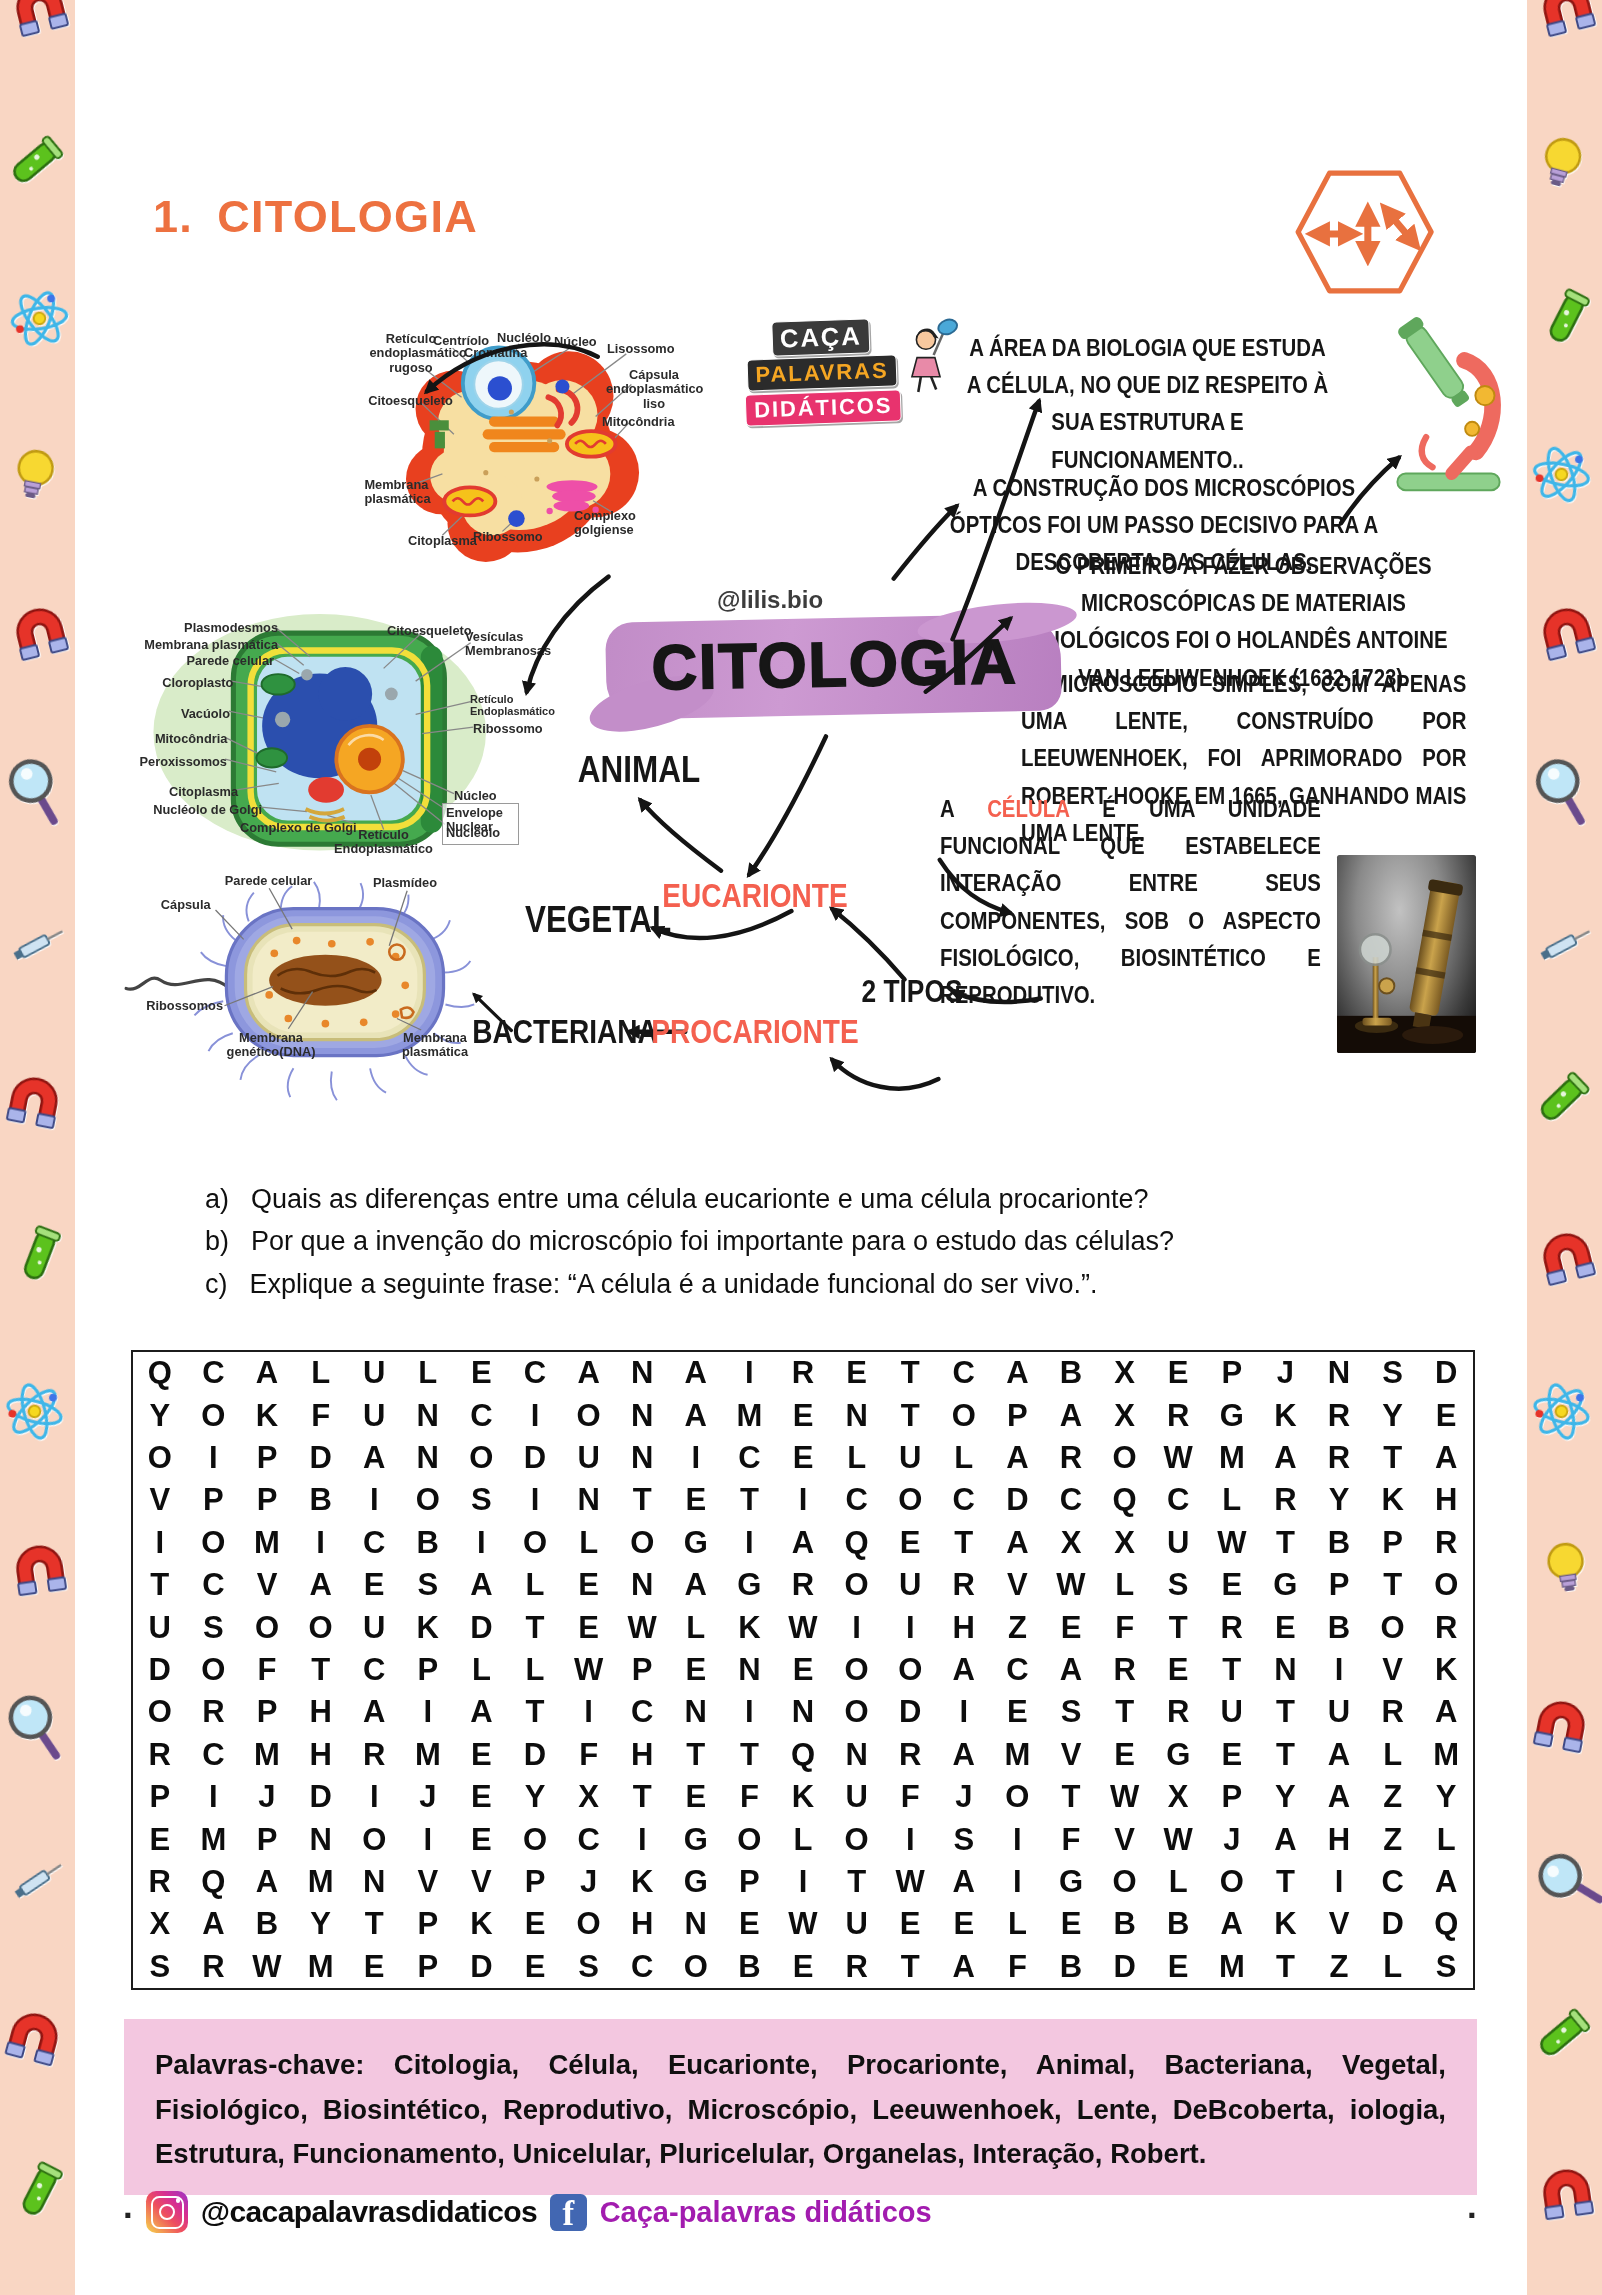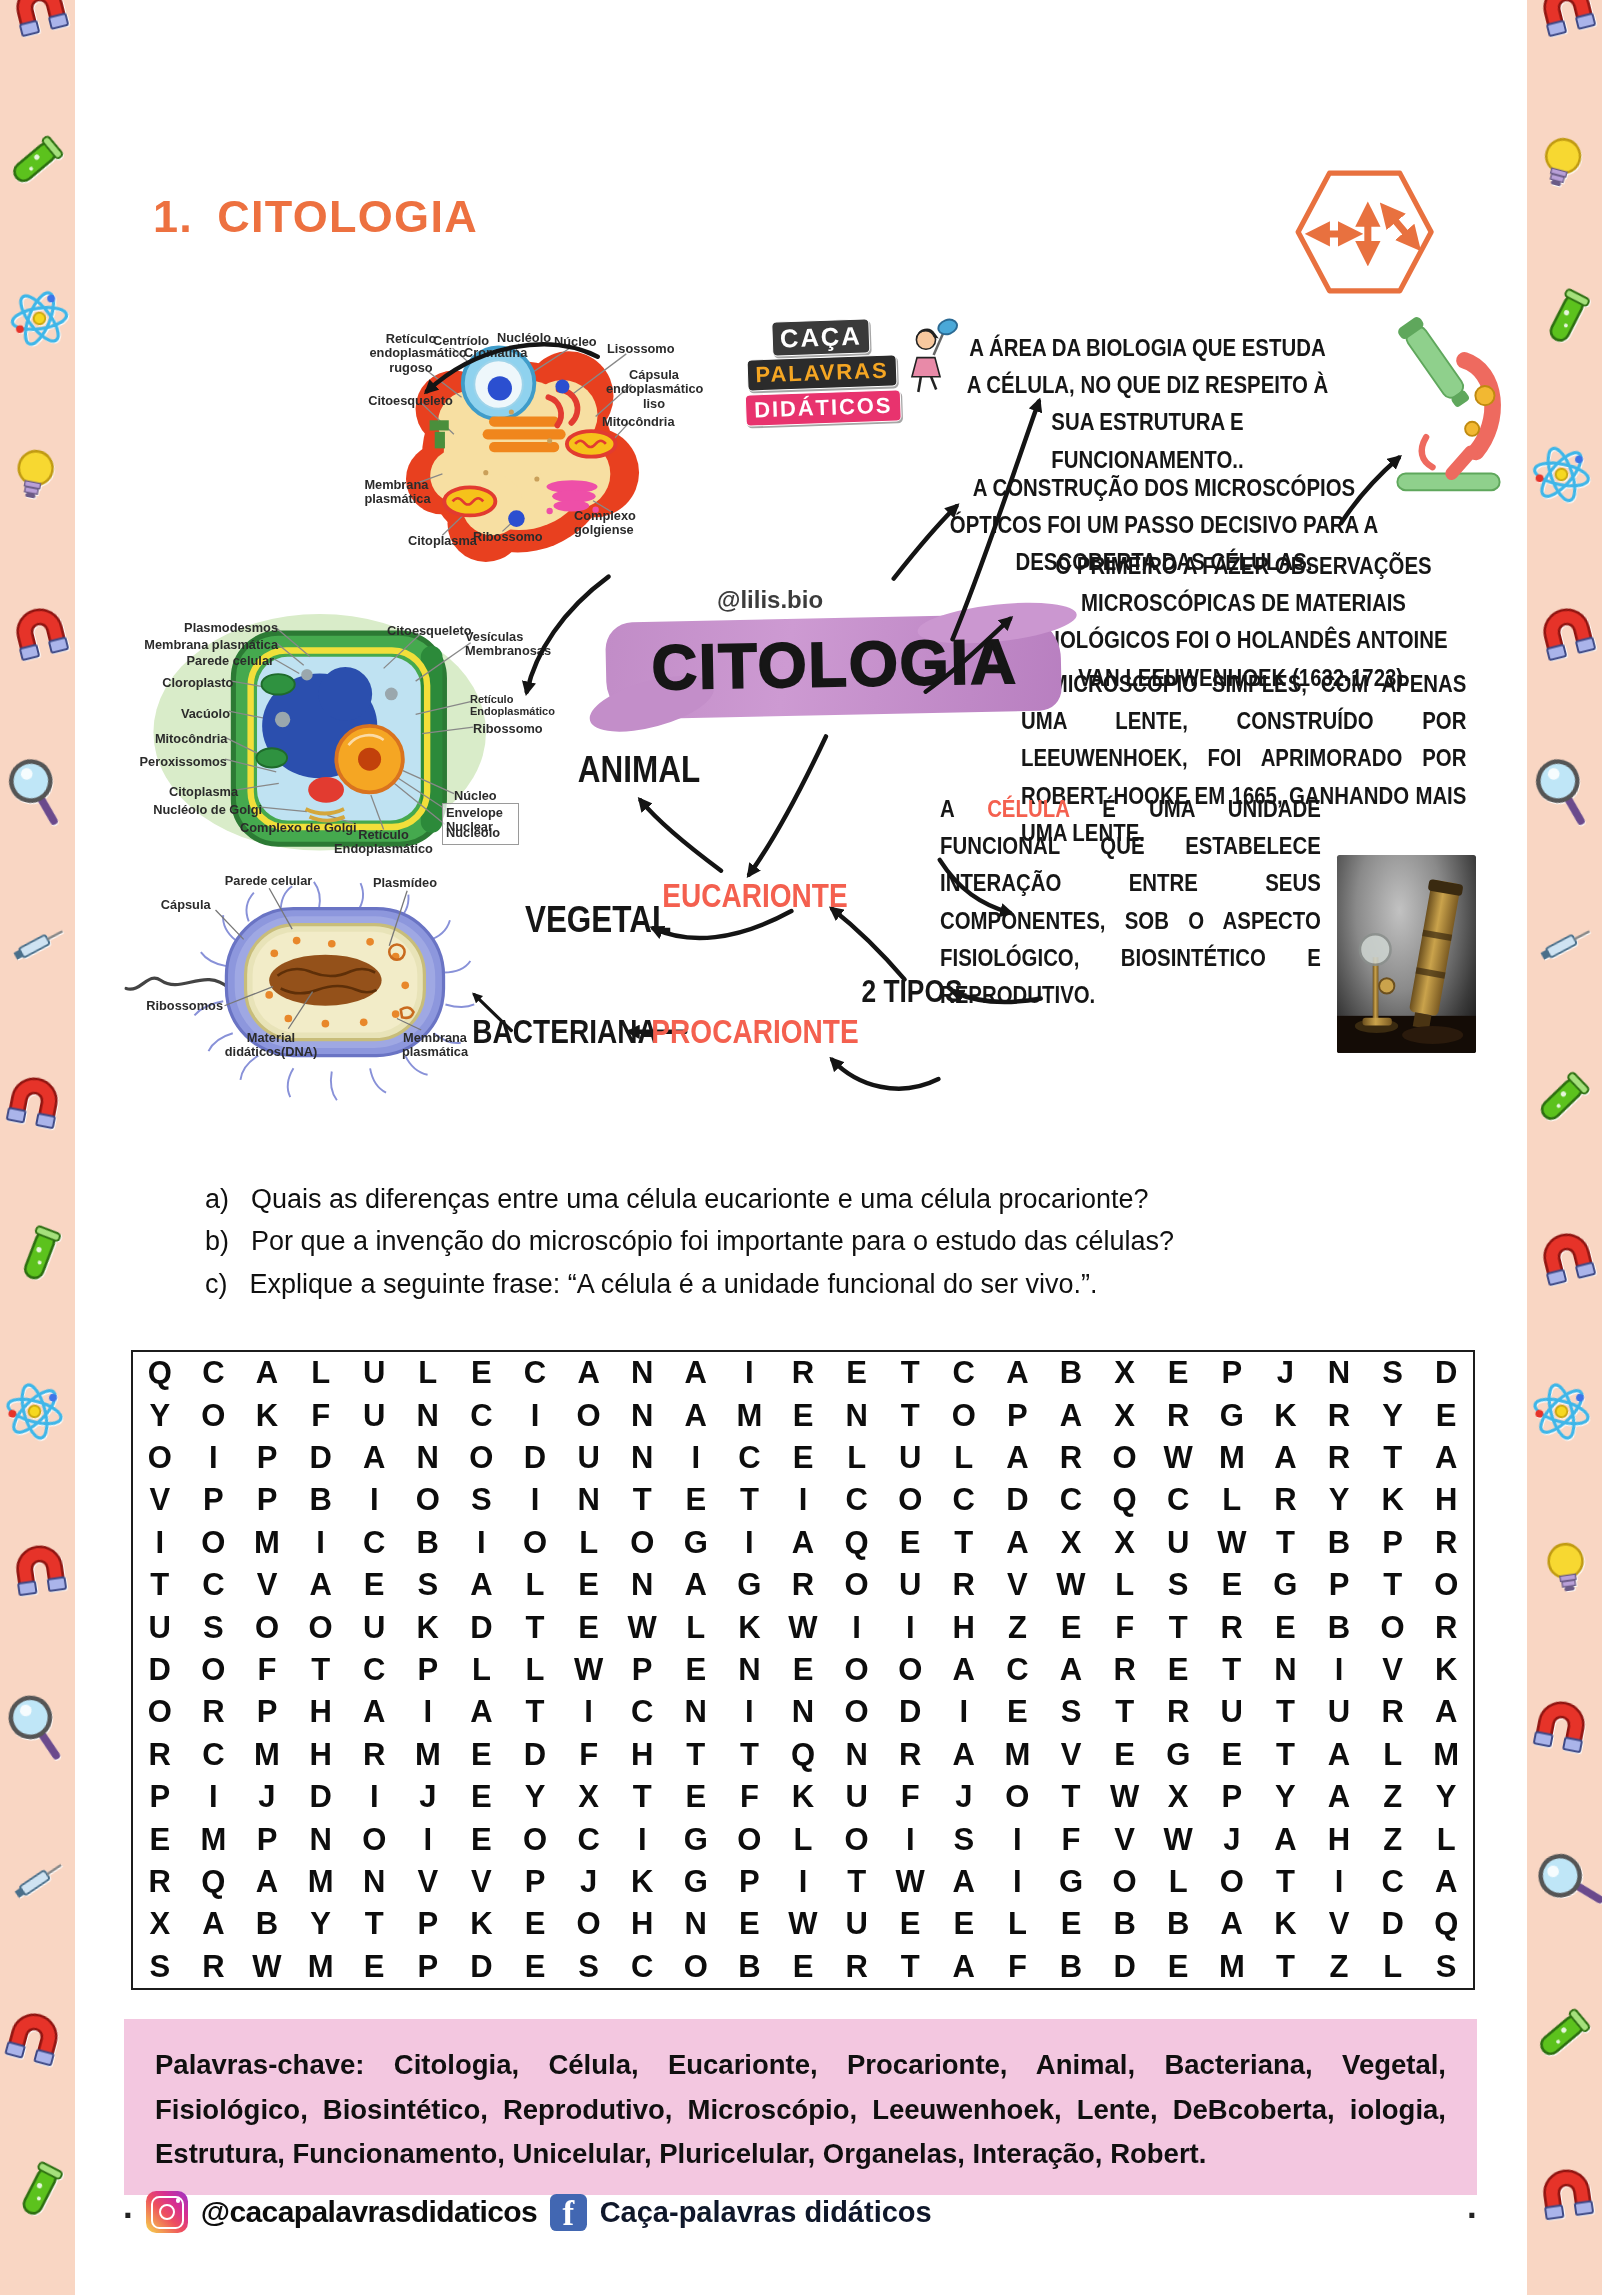--- a/index.html
+++ b/index.html
@@ -66,21 +66,21 @@
   #footer{position:absolute;left:146px;top:2191px;display:flex;align-items:center;gap:12.8px;z-index:3}
   .igicon{width:42px;height:42px;border-radius:10.2px;position:relative;flex:none;
       background:linear-gradient(45deg,#f5c14e 8%,#ee4f5e 45%,#d62e92 70%,#9a36c9)}
   .igicon .frame{position:absolute;inset:4.5px;border:2.6px solid #fff;border-radius:8.3px}
   .igicon .lens{position:absolute;inset:12.8px;border:2.6px solid #fff;border-radius:50%}
   .igicon .dot{position:absolute;right:7.7px;top:7px;width:4.5px;height:4.5px;border-radius:50%;background:#fff}
   .fbicon{width:37px;height:37px;border-radius:6.4px;background:#4267B2;color:#fff;flex:none;
       display:flex;align-items:flex-end;justify-content:center;font-size:35px;font-weight:800;
       line-height:.92;overflow:hidden;font-family:"Liberation Serif",serif}
   #ig-handle{font-size:30px;font-weight:800;color:#0d0d0d;letter-spacing:-0.6px}
-  #fb-name{font-size:29px;font-weight:700;color:#0f172a}
+  #fb-name{font-size:29px;font-weight:700;color:#a21caf}
   .enddot{position:absolute;font-size:35px;font-weight:700;color:#222;z-index:3}
   svg.overlay{position:absolute;left:0;top:0;width:1602px;height:2295px;pointer-events:none;z-index:2}
 </style>
 </head>
 <body>
 
 <div id="page">
 
   <svg width="0" height="0" style="position:absolute" aria-hidden="true">
     <defs>
@@ -510,21 +510,21 @@
         <line x1="148" y1="62" x2="192" y2="108"></line>
           <line x1="162" y1="212" x2="238" y2="182"></line>
         <line x1="262" y1="248" x2="300" y2="190"></line>
           <line x1="470" y1="250" x2="432" y2="232"></line>
       </g>
     </svg>
     <span class="cl c" style="left:90px;top:3.8px;width:115px">Parede celular</span>
     <span class="cl" style="left:252px;top:6.4px;width:83px">Plasmídeo</span>
     <span class="cl r" style="left:25.6px;top:28px;width:64px">Cápsula</span>
     <span class="cl r" style="left:19px;top:129px;width:83px">Ribossomos</span>
-    <span class="cl c" style="left:102px;top:161px;width:96px">Material didáticos(DNA)</span>
+    <span class="cl c" style="left:102px;top:161px;width:96px">Membrana genético(DNA)</span>
     <span class="cl c" style="left:269px;top:161px;width:90px">Membrana plasmática</span>
   </div>
 
   <svg class="abs" style="left:1375px;top:306px" width="147" height="192" viewBox="0 0 230 300">
     <rect x="35" y="262" width="160" height="26" rx="13" fill="#8FD08C" stroke="#5fa75c" stroke-width="3"></rect>
     <path d="M140 85 C192 102 198 180 158 228" fill="none" stroke="#ee6a5f" stroke-width="26" stroke-linecap="round"></path>
     <path d="M150 228 L120 262" stroke="#ee6a5f" stroke-width="20" stroke-linecap="round"></path>
     <g transform="rotate(-35 95 90)">
       <rect x="78" y="25" width="34" height="125" rx="14" fill="#8FD08C" stroke="#5fa75c" stroke-width="3"></rect>
       <rect x="74" y="12" width="42" height="20" rx="8" fill="#5fa75c"></rect>

